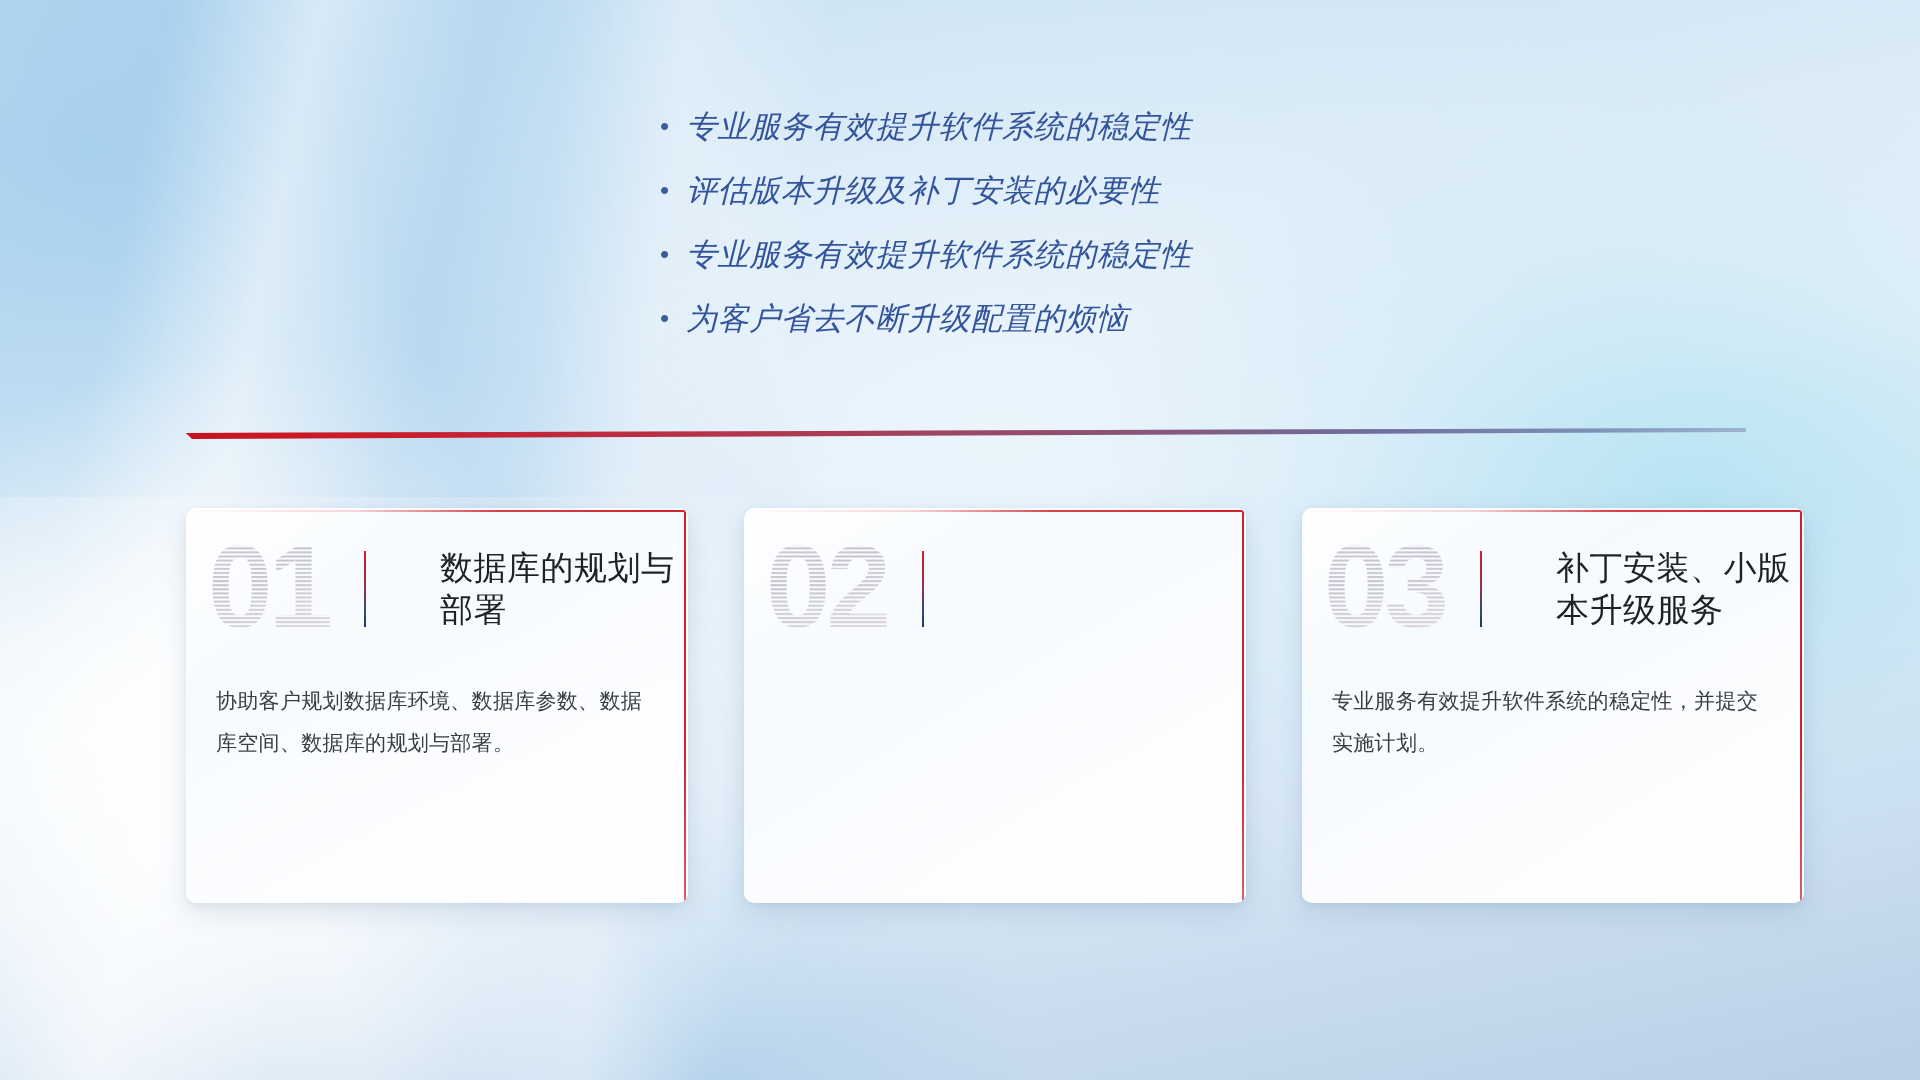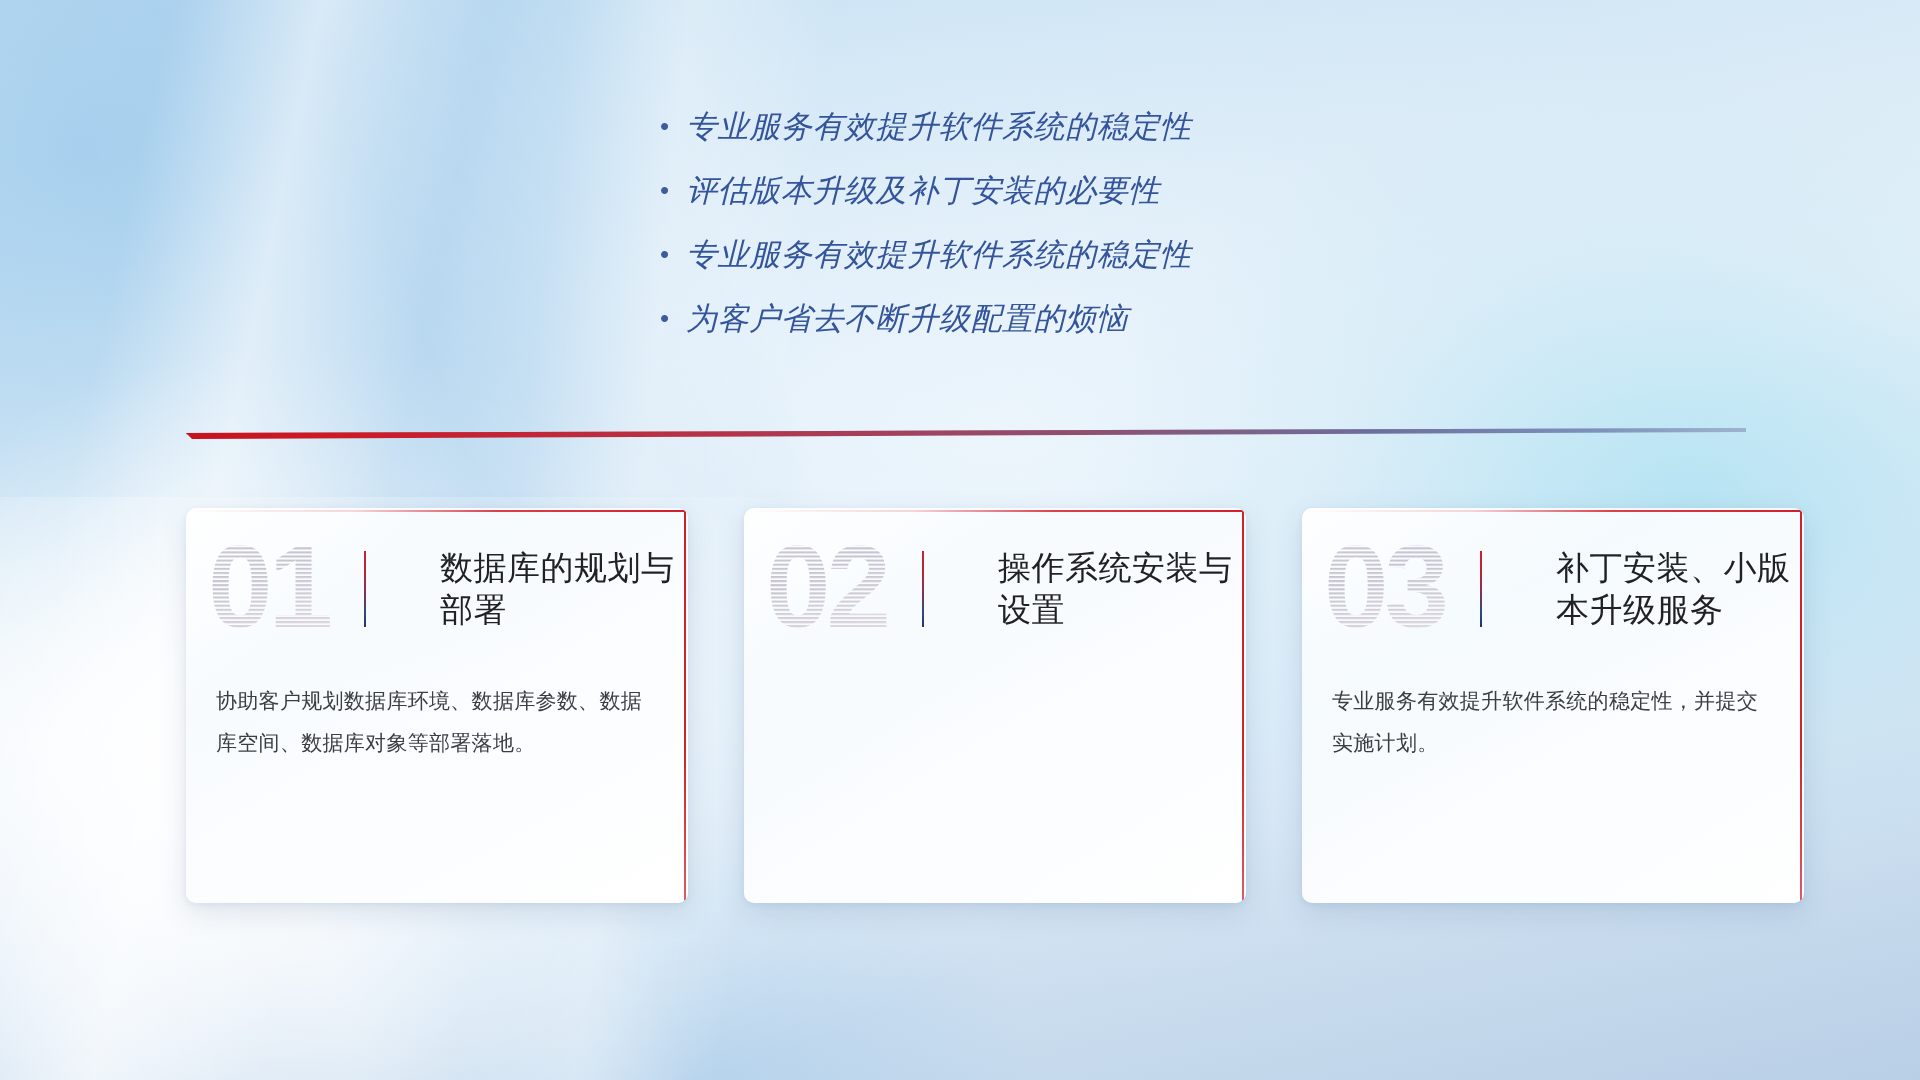--- a/index.html
+++ b/index.html
@@ -242,21 +242,21 @@
                 <text x="0" y="92" font-family="'Liberation Sans', sans-serif" font-size="116" font-weight="700" fill="url(#numG1)" letter-spacing="-4">01</text>
               </g>
               <g mask="url(#numMask1)" opacity="0.30">
                 <text x="0" y="92" font-family="'Liberation Sans', sans-serif" font-size="116" font-weight="700" fill="#c08a95" letter-spacing="-4">01</text>
               </g>
             </svg>
           </div>
           <div class="card-rule"></div>
           <div class="card-title">数据库的规划与部署</div>
         </div>
-        <div class="card-desc">协助客户规划数据库环境、数据库参数、数据库空间、数据库对象等部署落地。</div>
+        <div class="card-desc">协助客户规划数据库环境、数据库参数、数据库空间、数据库的规划与部署。</div>
       </div>
     </div>
 
     <div class="card">
       <div class="card-accent"></div>
       <div class="card-inner">
         <div class="card-head">
           <div class="card-num">
             <svg width="152" height="108" viewBox="0 0 152 108" xmlns="http://www.w3.org/2000/svg" aria-hidden="true">
               <defs>
@@ -274,21 +274,20 @@
               </defs>
               <g mask="url(#numMask2)">
                 <text x="0" y="92" font-family="'Liberation Sans', sans-serif" font-size="116" font-weight="700" fill="url(#numG2)" letter-spacing="-4">02</text>
               </g>
               <g mask="url(#numMask2)" opacity="0.30">
                 <text x="0" y="92" font-family="'Liberation Sans', sans-serif" font-size="116" font-weight="700" fill="#c08a95" letter-spacing="-4">02</text>
               </g>
             </svg>
           </div>
           <div class="card-rule"></div>
-          <div class="card-title">操作系统安装与设置</div>
         </div>
       </div>
     </div>
 
     <div class="card">
       <div class="card-accent"></div>
       <div class="card-inner">
         <div class="card-head">
           <div class="card-num">
             <svg width="152" height="108" viewBox="0 0 152 108" xmlns="http://www.w3.org/2000/svg" aria-hidden="true">

